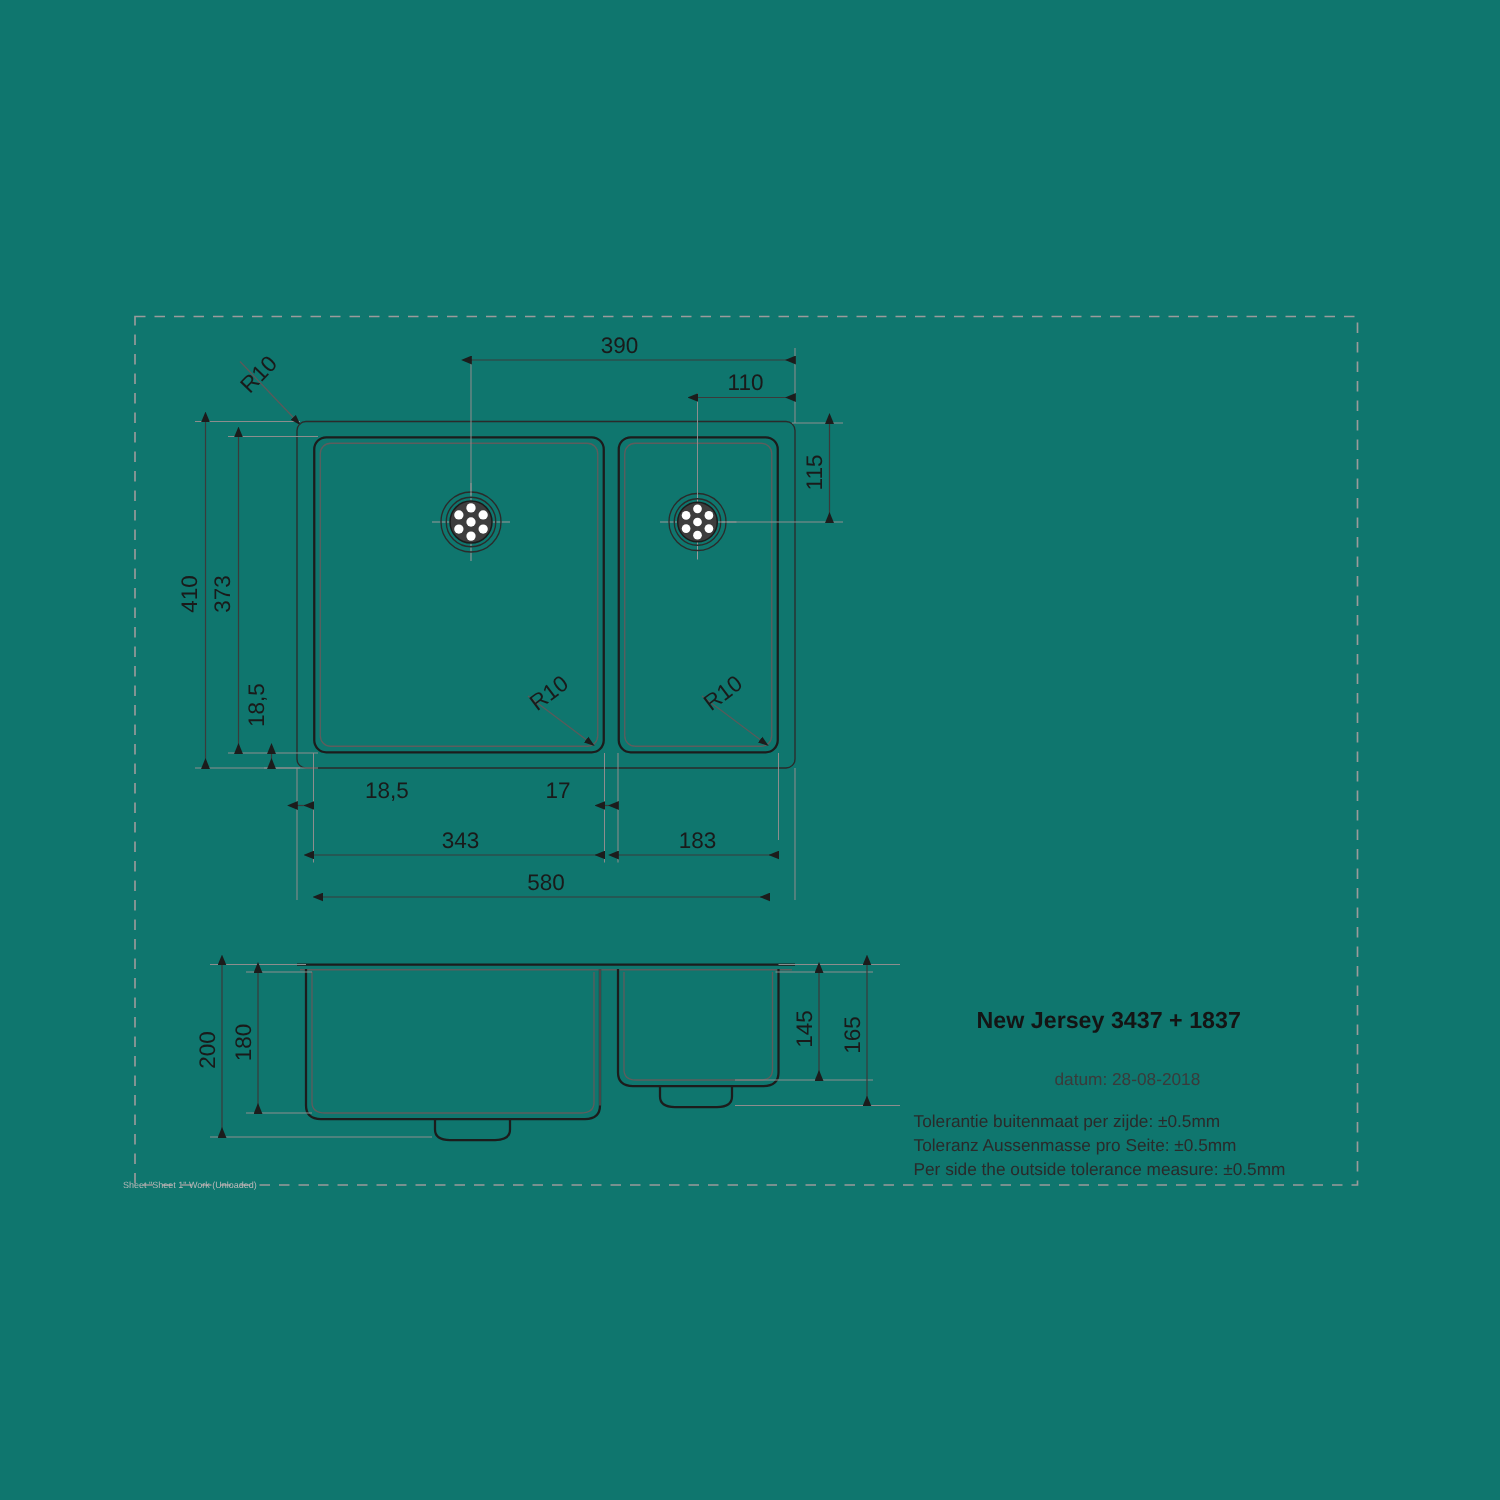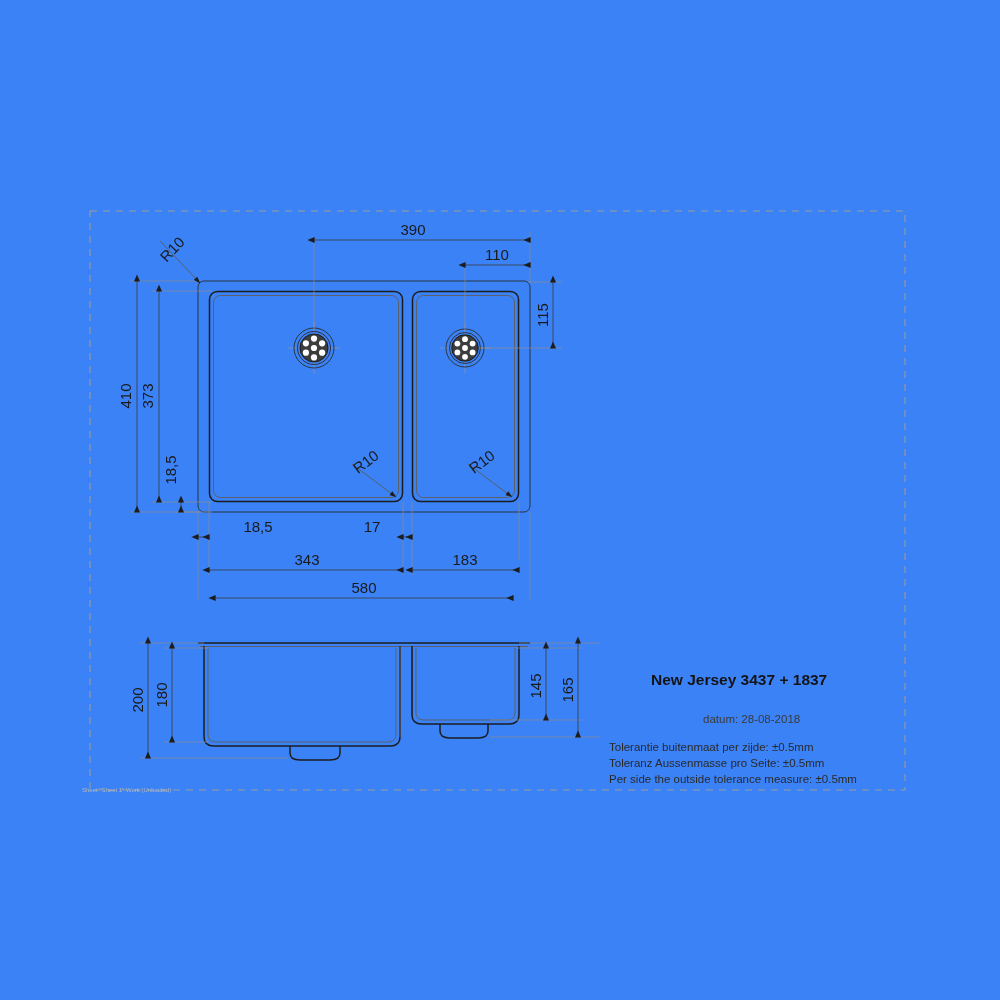--- a/index.html
+++ b/index.html
@@ -10,21 +10,21 @@
   body {
     width: 1000px;
     height: 1000px;
     font-family: "Liberation Sans", sans-serif;
     overflow: hidden;
   }
   #stage {
     position: relative;
     width: 1000px;
     height: 1000px;
-    background: #3b82f6;
+    background: #0f766e;
   }
   svg#drawing {
     position: absolute;
     left: 0;
     top: 0;
     width: 1000px;
     height: 1000px;
   }
   .dim-text {
     font-family: "Liberation Sans", sans-serif;

